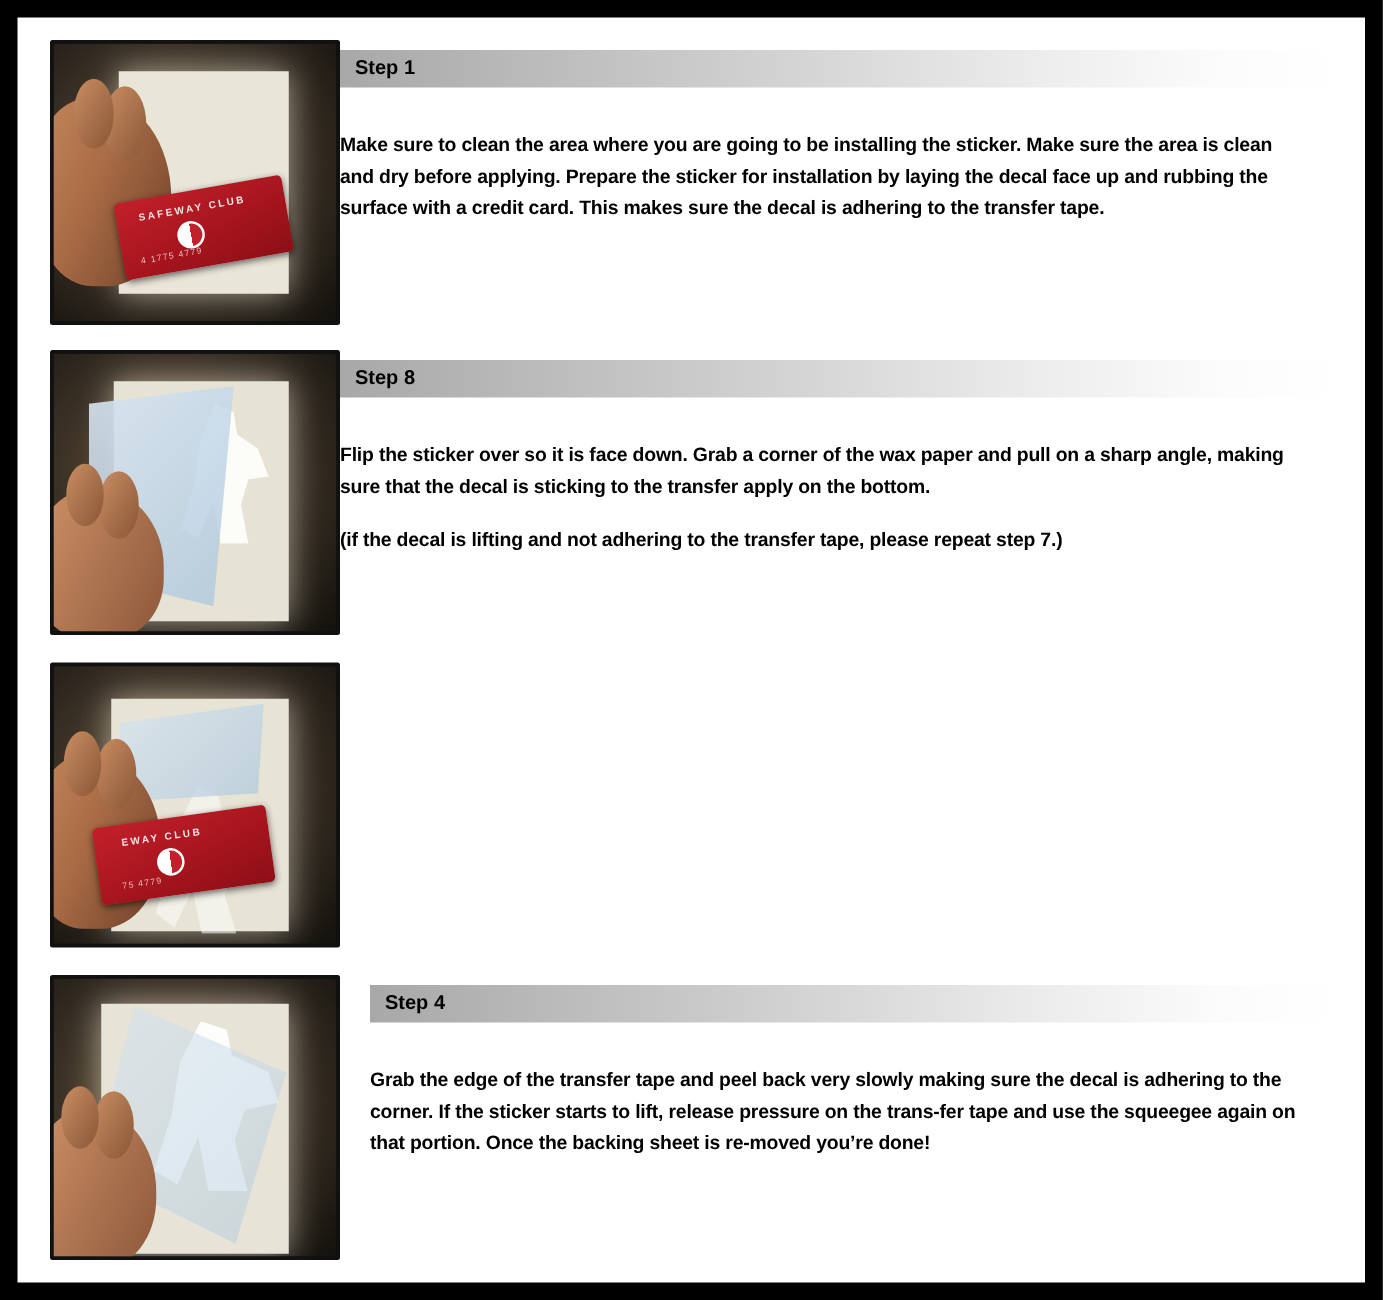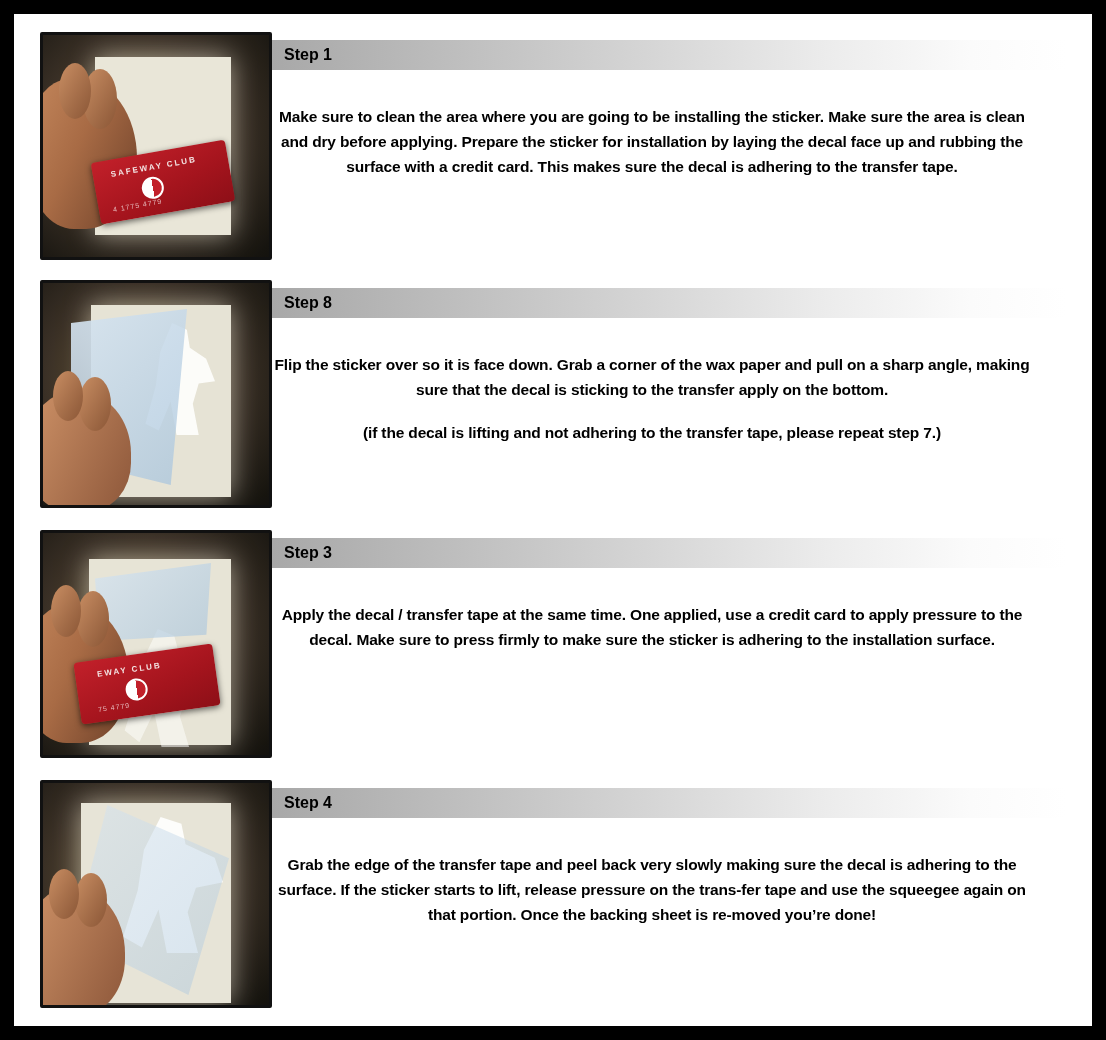--- a/index.html
+++ b/index.html
@@ -29,21 +29,21 @@
     padding: 18px 26px 18px 26px;
   }
   .step-row {
     display: flex;
     align-items: flex-start;
     width: 100%;
   }
   .step-row.s1 { height: 248px; }
   .step-row.s2 { height: 250px; }
   .step-row.s3 { height: 250px; }
-  .step-row.s4 { height: 246px; }
+  .step-row.s4 { height: 246px; gap: 24px; }
 
   
   .photo-wrap {
     width: 232px;
     flex: 0 0 232px;
     padding-right: 18px;
   }
   .photo {
     position: relative;
     width: 232px;
@@ -168,21 +168,20 @@
   .card.c1 .card-num { left: 14px; top: 46px; }
   .card.c3 { left: 34px; top: 120px; width: 140px; height: 62px; transform: rotate(-8deg); }
   .card.c3 .card-text { left: 22px; top: 10px; }
   .card.c3 .swirl { left: 48px; top: 24px; }
   .card.c3 .card-num { left: 18px; top: 46px; }
 
   
   .text-col {
     flex: 1 1 auto;
     padding-top: 8px;
-    text-align: center;
   }
   .step-header {
     height: 30px;
     background: linear-gradient(to right, #a8a8a8 0%, #bdbdbd 22%, #d6d6d6 48%, #ececec 70%, #fbfbfb 88%, #ffffff 100%);
     display: flex;
     align-items: center;
     padding-left: 12px;
     margin-bottom: 18px;
     width: 100%;
   }
@@ -269,42 +268,38 @@
             <div class="finger" style="left:26px; top:-18px; width:30px; height:52px;"></div>
           </div>
           <div class="card c3">
             <span class="card-text">EWAY CLUB</span>
             <span class="swirl"></span>
             <span class="card-num">75 4779</span>
           </div>
         </div>
       </div>
       <div class="text-col">
-        <div class="step-header">
-          <span class="label">Step 3</span>
-        </div>
-        <p class="body-text">Apply the decal / transfer tape at the same time.  One applied, use a credit card to apply pressure to the decal.  Make sure to press firmly to make sure the sticker is adhering to the installation surface.</p>
       </div>
     </div>
 
     <div class="step-row s4">
       <div class="photo-wrap">
         <div class="photo">
           <div class="glow"></div>
           <div class="paper p4"></div>
           <div class="decal d4"></div>
           <div class="film f4"></div>
           <div class="hand h4">
             <div class="finger" style="left:50px; top:-14px; width:32px; height:54px;"></div>
             <div class="finger" style="left:24px; top:-18px; width:30px; height:50px;"></div>
           </div>
         </div>
       </div>
       <div class="text-col">
         <div class="step-header">
           <span class="label">Step 4</span>
         </div>
-        <p class="body-text">Grab the edge of the transfer tape and peel back very slowly making sure the decal is adhering to the surface.  If the sticker starts to lift, release pressure on the trans-fer tape and use the squeegee again on that portion.  Once the backing sheet is re-moved you’re done!</p>
+        <p class="body-text">Grab the edge of the transfer tape and peel back very slowly making sure the decal is adhering to the corner.  If the sticker starts to lift, release pressure on the trans-fer tape and use the squeegee again on that portion.  Once the backing sheet is re-moved you’re done!</p>
       </div>
     </div>
 
   </div>
 </div>
 
 </body></html>

